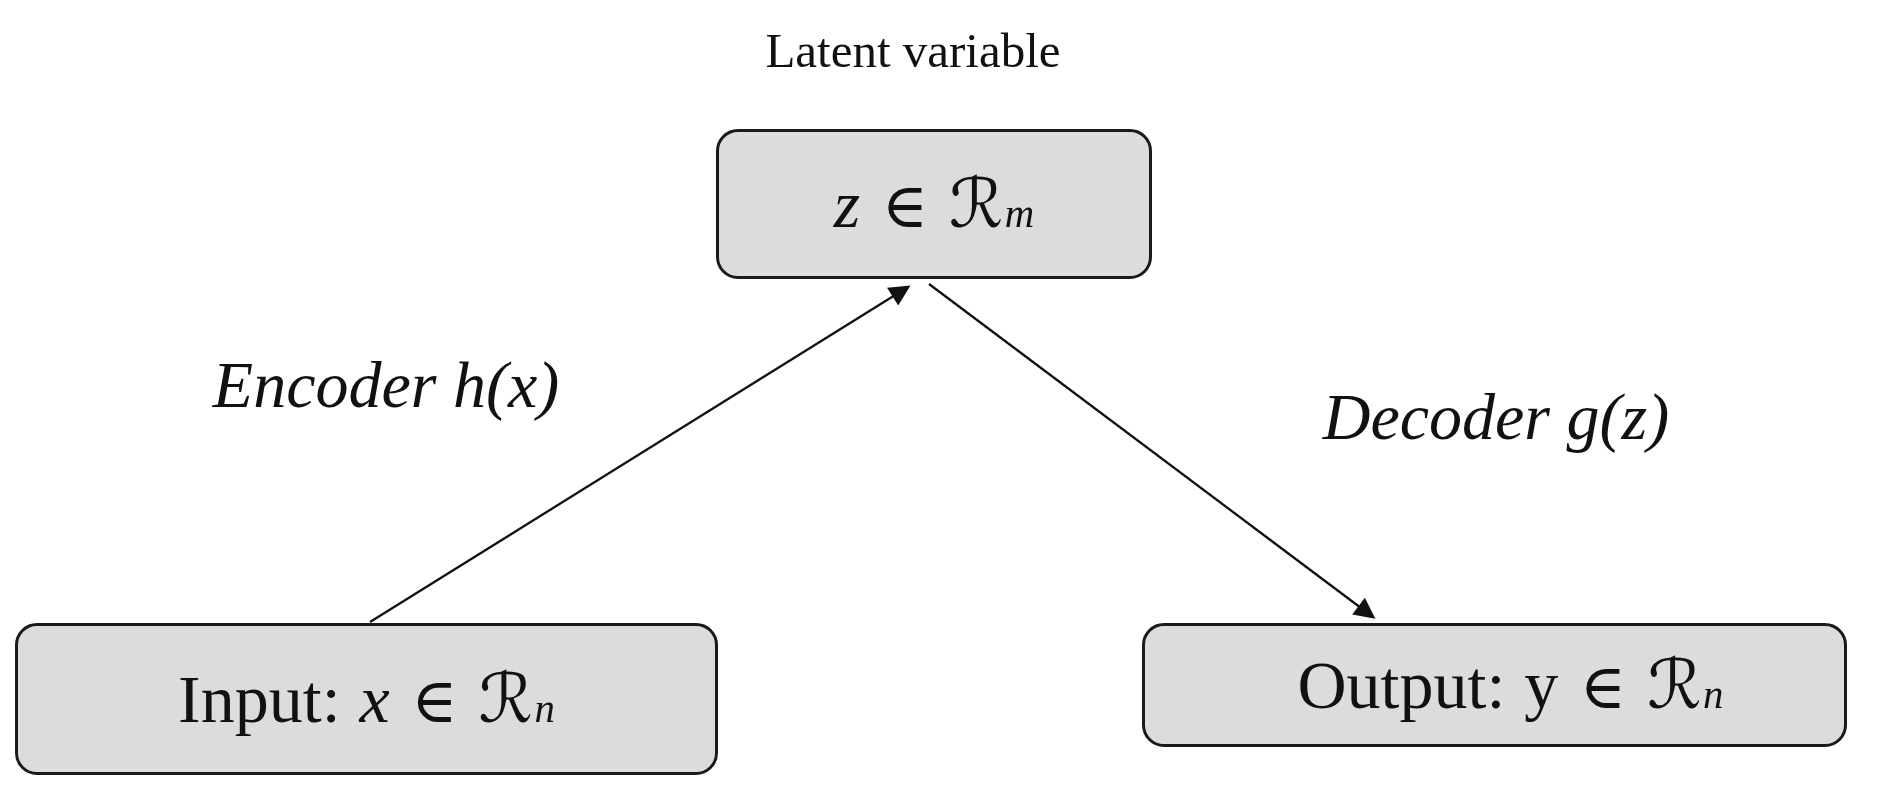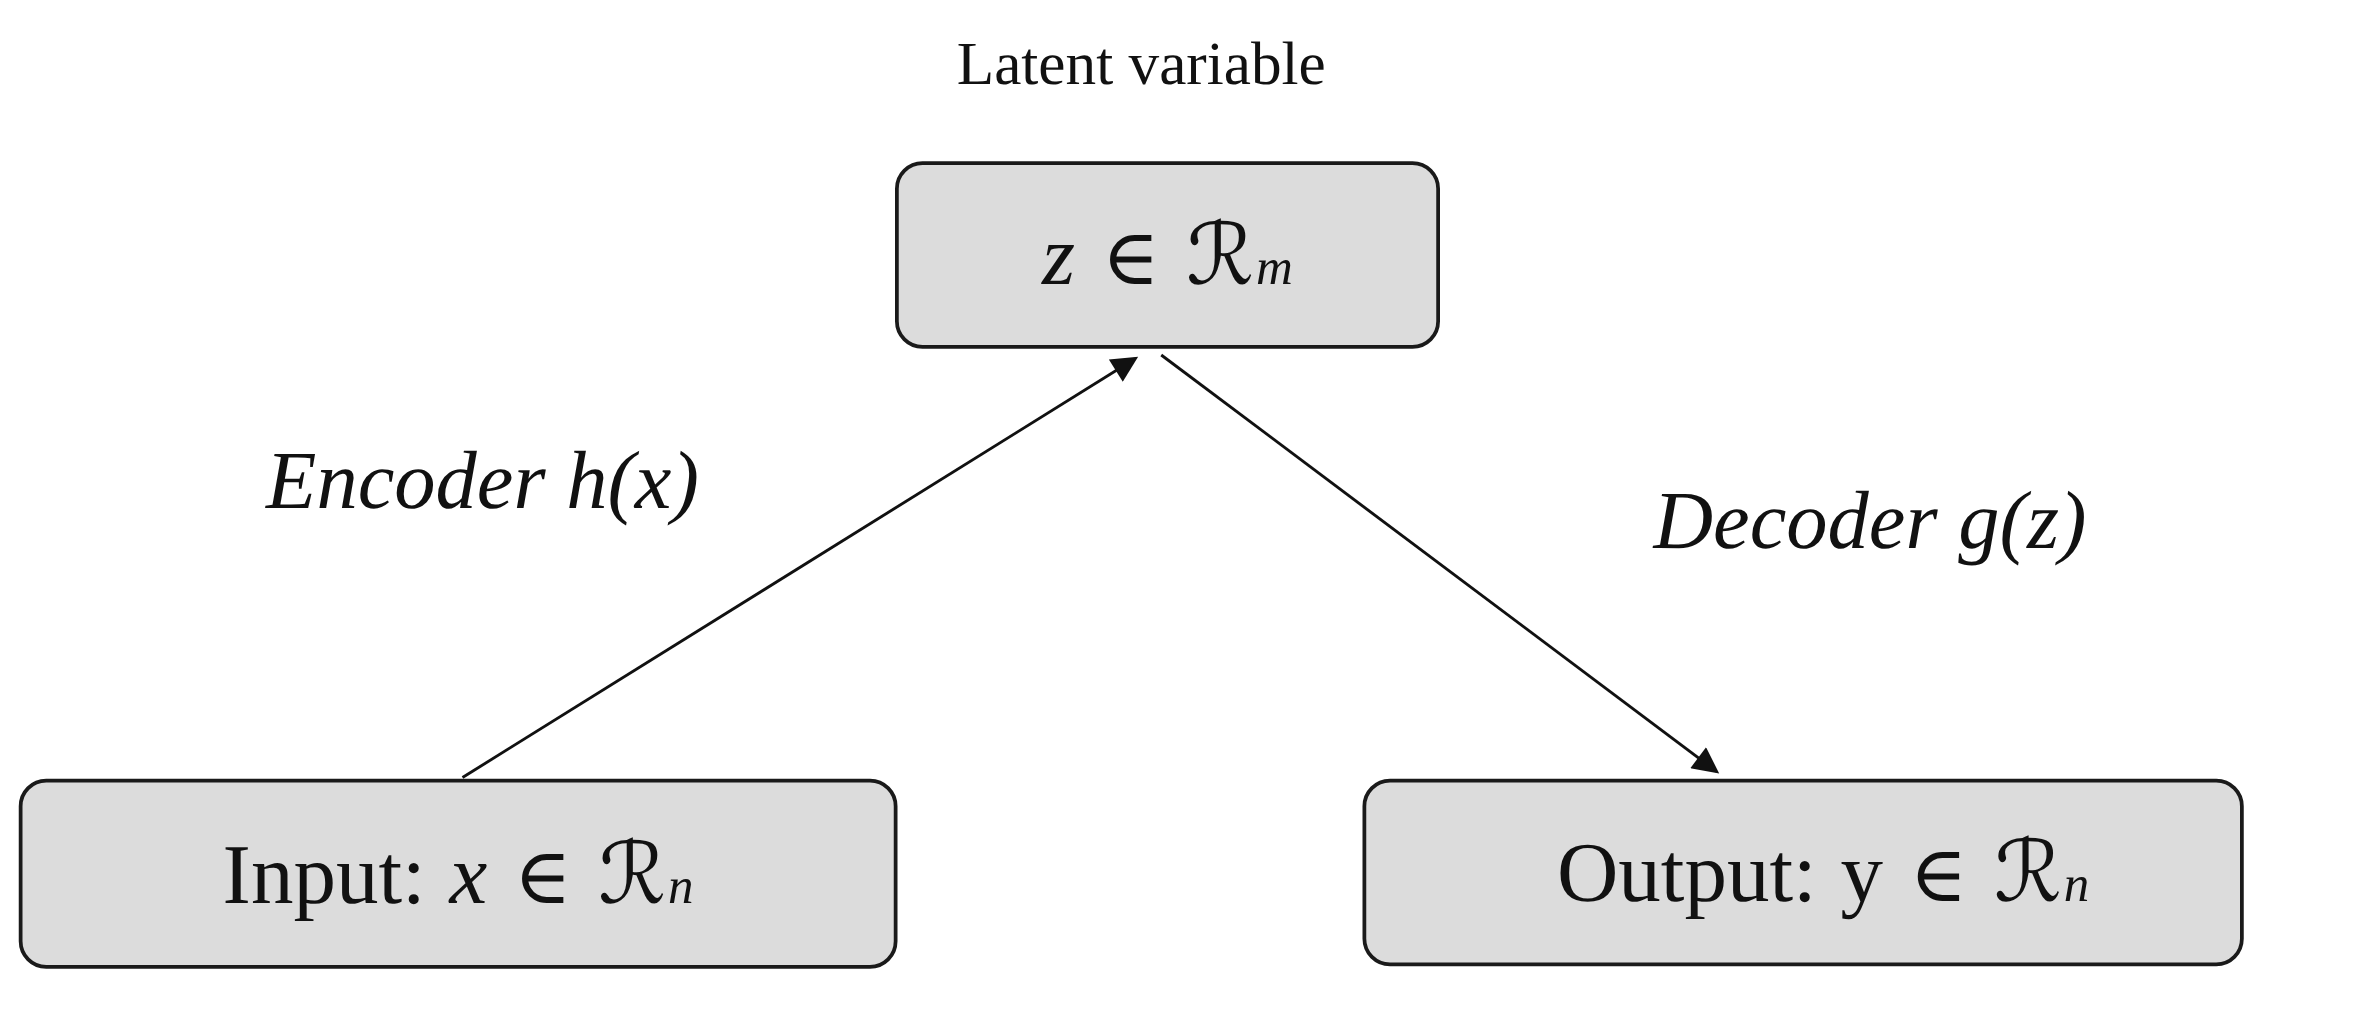--- a/index.html
+++ b/index.html
@@ -24,21 +24,21 @@
     background:var(--box-fill);
     border:3px solid var(--box-border);
     border-radius:22px;
     display:flex;align-items:center;justify-content:center;
     box-sizing:border-box;
     font-size:68px;
     white-space:nowrap;
   }
   .box-latent{left:716px;top:129px;width:436px;height:150px;}
   .box-input{left:15px;top:623px;width:703px;height:152px;}
-  .box-output{left:1090px;top:623px;width:705px;height:150px;padding-left:32px;}
+  .box-output{left:1142px;top:623px;width:705px;height:124px;padding-left:32px;}
   .label{position:absolute;line-height:1;white-space:nowrap;}
   .title-label{
     left:913px;top:26px;transform:translateX(-50%);
     font-size:49px;
   }
   .edge-label{
     font-style:italic;
     font-size:66px;
   }
   .edge-label-encoder{left:386px;top:352px;transform:translateX(-50%);}

